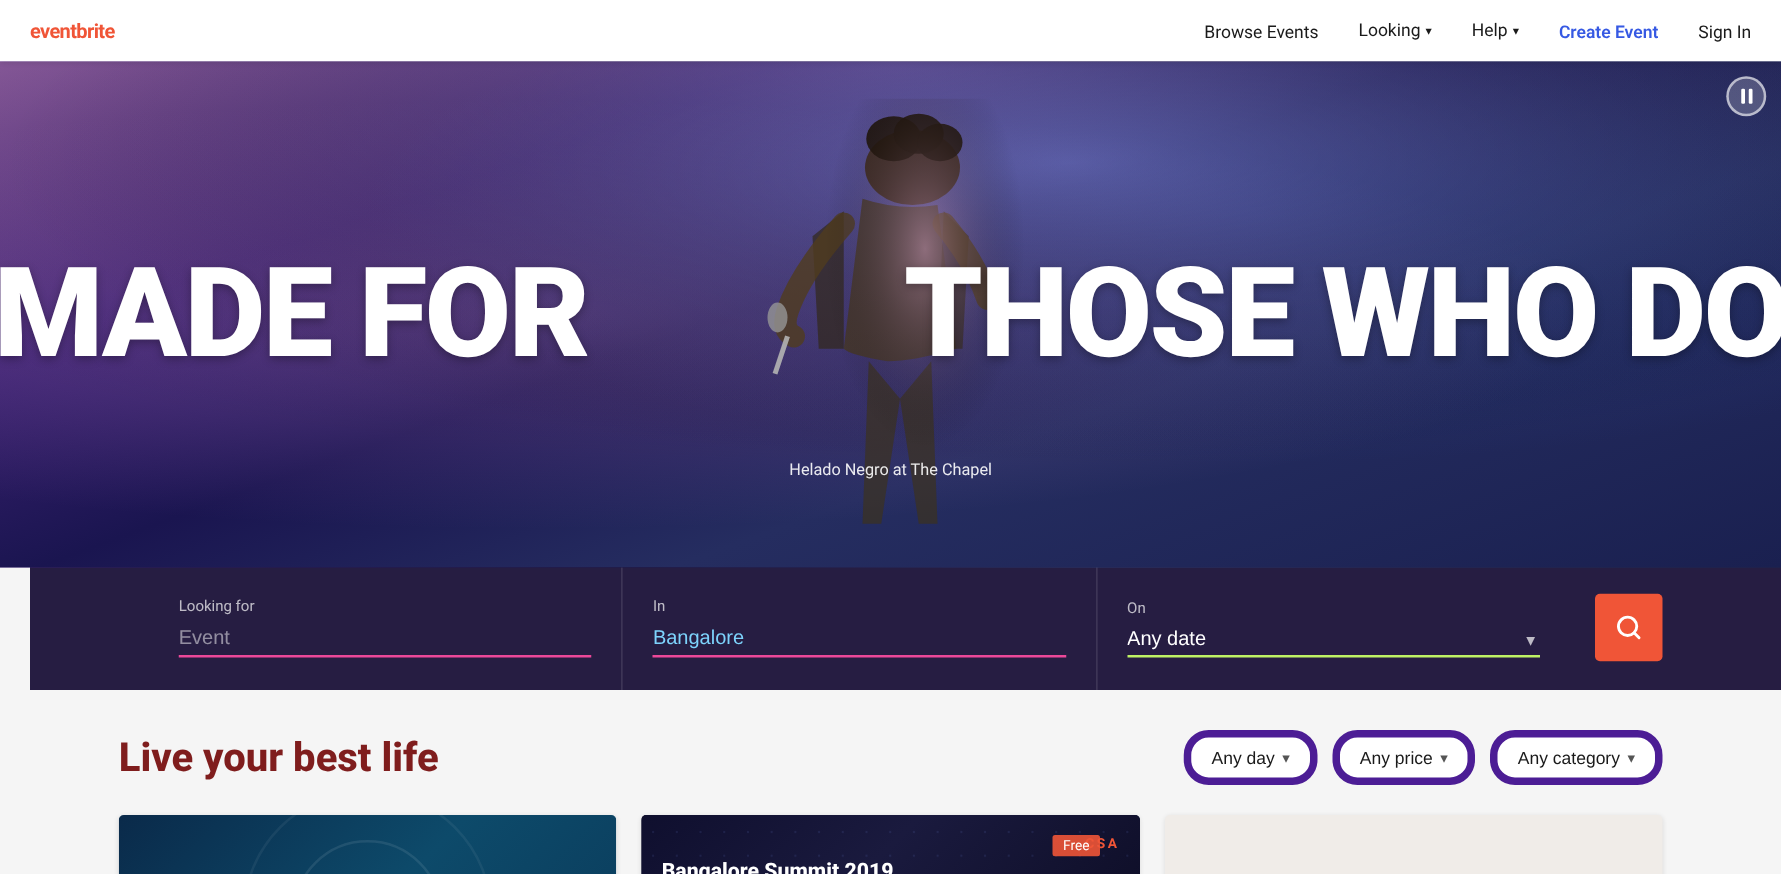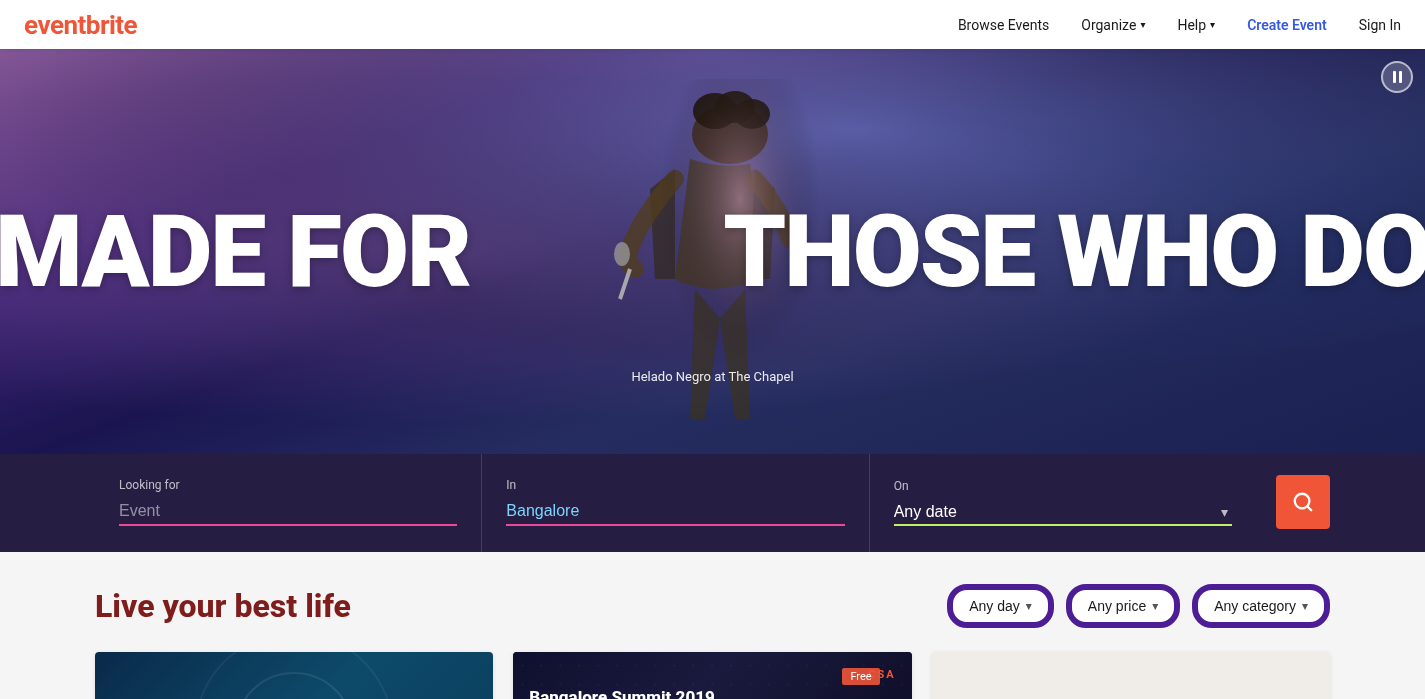--- a/index.html
+++ b/index.html
@@ -14,21 +14,21 @@
       display: flex;
       align-items: center;
       padding: 0 24px;
       box-shadow: 0 1px 4px rgba(0,0,0,0.1);
     }
     .navbar-logo {
       flex: 0 0 auto;
       margin-right: auto;
     }
     .logo-text {
-      font-size: 26px;
+      font-size: 16px;
       font-weight: 700;
       color: #f05537;
       letter-spacing: -0.5px;
     }
     .nav-links {
       display: flex;
       align-items: center;
       gap: 32px;
       list-style: none;
     }
@@ -133,20 +133,21 @@
 
     
     .search-bar {
       background: rgba(20, 10, 50, 0.92);
       padding: 0 95px 0 95px;
       height: 100px;
       display: flex;
       align-items: center;
       gap: 0;
       margin-top: -2px;
+      margin-left: 24px;
     }
     .search-field {
       flex: 1;
       padding: 0 24px;
       border-right: 1px solid rgba(255,255,255,0.15);
       height: 100%;
       display: flex;
       flex-direction: column;
       justify-content: center;
     }
@@ -291,21 +292,21 @@
 <nav class="navbar">
   <div class="navbar-logo">
     <span class="logo-text">eventbrite</span>
   </div>
   <ul class="nav-links">
     <li>
       <a href="#">Browse Events</a>
     </li>
     <li>
       <a href="#" class="nav-organize">
-        <span>Organize</span>
+        <span>Looking</span>
         <span class="chevron-small">▾</span>
       </a>
     </li>
     <li>
       <a href="#" class="nav-help">
         <span>Help</span>
         <span class="chevron-small">▾</span>
       </a>
     </li>
     <li>

